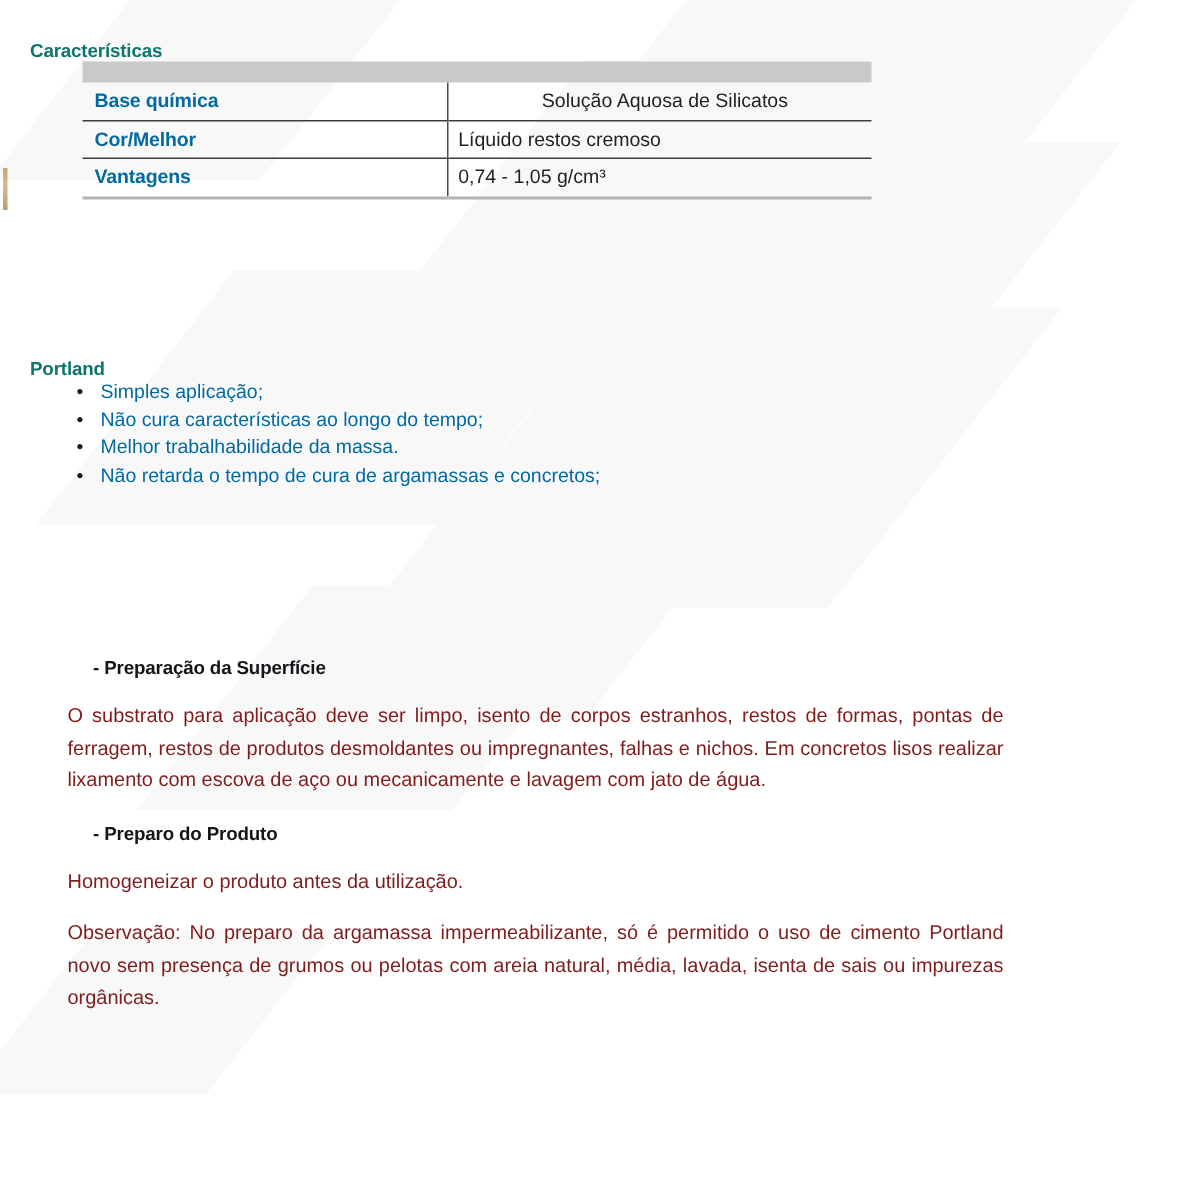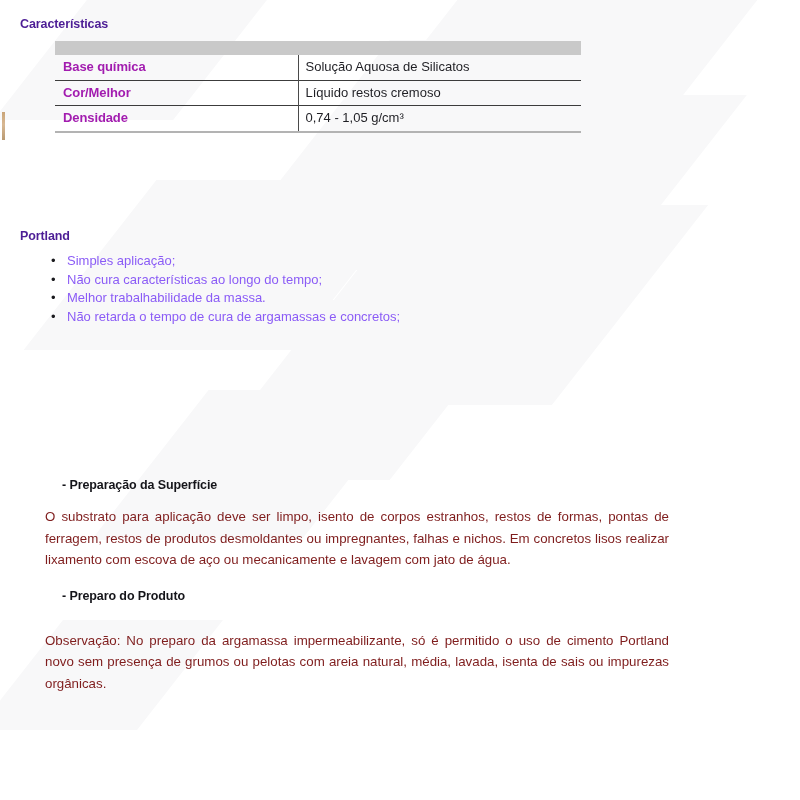--- a/index.html
+++ b/index.html
@@ -92,21 +92,22 @@
     width: 800px;
     height: 800px;
   }
 
   
   .section-heading {
     position: absolute;
     font-size: 12.5px;
     font-weight: bold;
     letter-spacing: -0.1px;
-    color: #4c1d95;
+    color: #0f766e;
+    margin-top: 10px;
   }
   #heading-caracteristicas { left: 20px; top: 17px; }
   #heading-vantagens       { left: 20px; top: 229px; }
 
   
   .char-table-wrap {
     position: absolute;
     left: 55px;
     top: 41px;
     width: 526px;
@@ -132,45 +133,45 @@
     vertical-align: middle;
     line-height: 1.1;
     white-space: nowrap;
   }
   .char-table tr.row-first td.cell-label,
   .char-table tr.row-first td.cell-value {
     border-top: none;
   }
   .char-table td.cell-label {
     font-weight: bold;
-    color: #a21caf;
+    color: #0369a1;
     letter-spacing: -0.1px;
   }
   .char-table td.cell-value {
     color: #1f1f24;
     border-left: 1.4px solid #4a4a4a;
     padding-left: 7px;
   }
-  .char-table tr.row-first td.cell-value { border-left: 1.4px solid #4a4a4a; }
+  .char-table tr.row-first td.cell-value { border-left: 1.4px solid #4a4a4a; text-align: center; }
   .char-table tr.table-foot td {
     height: 0;
     padding: 0;
     border-top: 2px solid #b3b3b3;
   }
 
   
   .adv-list {
     position: absolute;
     left: 67px;
     top: 252px;
     margin: 0;
     padding: 0;
     list-style: none;
     font-size: 13px;
-    color: #8b5cf6;
+    color: #0369a1;
   }
   .adv-list li {
     position: relative;
     line-height: 18.6px;
     white-space: nowrap;
   }
   .adv-list li::before {
     content: "\2022";
     position: absolute;
     left: -16px;
@@ -178,21 +179,20 @@
     font-size: 13px;
     color: #1a1a1e;
   }
 
   
   .body-block {
     position: absolute;
     left: 45px;
     top: 438px;
     width: 624px;
-    margin-top: 40px;
   }
   .sub-heading {
     font-size: 12.5px;
     font-weight: bold;
     color: #15151a;
     letter-spacing: -0.1px;
     margin: 0 0 13px 17px;
     line-height: 1.2;
   }
   .sub-heading-2 { margin-top: 0; }
@@ -240,21 +240,21 @@
         </tr>
         <tr class="row-first">
           <td class="cell-label">Base química</td>
           <td class="cell-value">Solução Aquosa de Silicatos</td>
         </tr>
         <tr>
           <td class="cell-label">Cor/Melhor</td>
           <td class="cell-value">Líquido restos cremoso</td>
         </tr>
         <tr>
-          <td class="cell-label">Densidade</td>
+          <td class="cell-label">Vantagens</td>
           <td class="cell-value">0,74 - 1,05 g/cm³</td>
         </tr>
         <tr class="table-foot">
           <td></td>
           <td></td>
         </tr>
       </tbody>
     </table>
   </div>
 
@@ -270,19 +270,20 @@
   <div class="body-block">
 
     <div class="sub-heading sub-heading-2">- Preparação da Superfície</div>
 
     <p class="body-par">O substrato para aplicação deve ser limpo, isento de corpos estranhos, restos de formas, pontas de ferragem, restos de produtos desmoldantes ou impregnantes, falhas e nichos. Em concretos lisos realizar lixamento com escova de aço ou mecanicamente e lavagem com jato de água.</p>
 
     <div class="gap-a"></div>
 
     <div class="sub-heading">- Preparo do Produto</div>
 
+    <p class="body-par">Homogeneizar o produto antes da utilização.</p>
 
     <div class="gap-c"></div>
 
     <p class="body-par">Observação: No preparo da argamassa impermeabilizante, só é permitido o uso de cimento Portland novo sem presença de grumos ou pelotas com areia natural, média, lavada, isenta de sais ou impurezas orgânicas.</p>
   </div>
 
 </div>
 
 </body></html>

